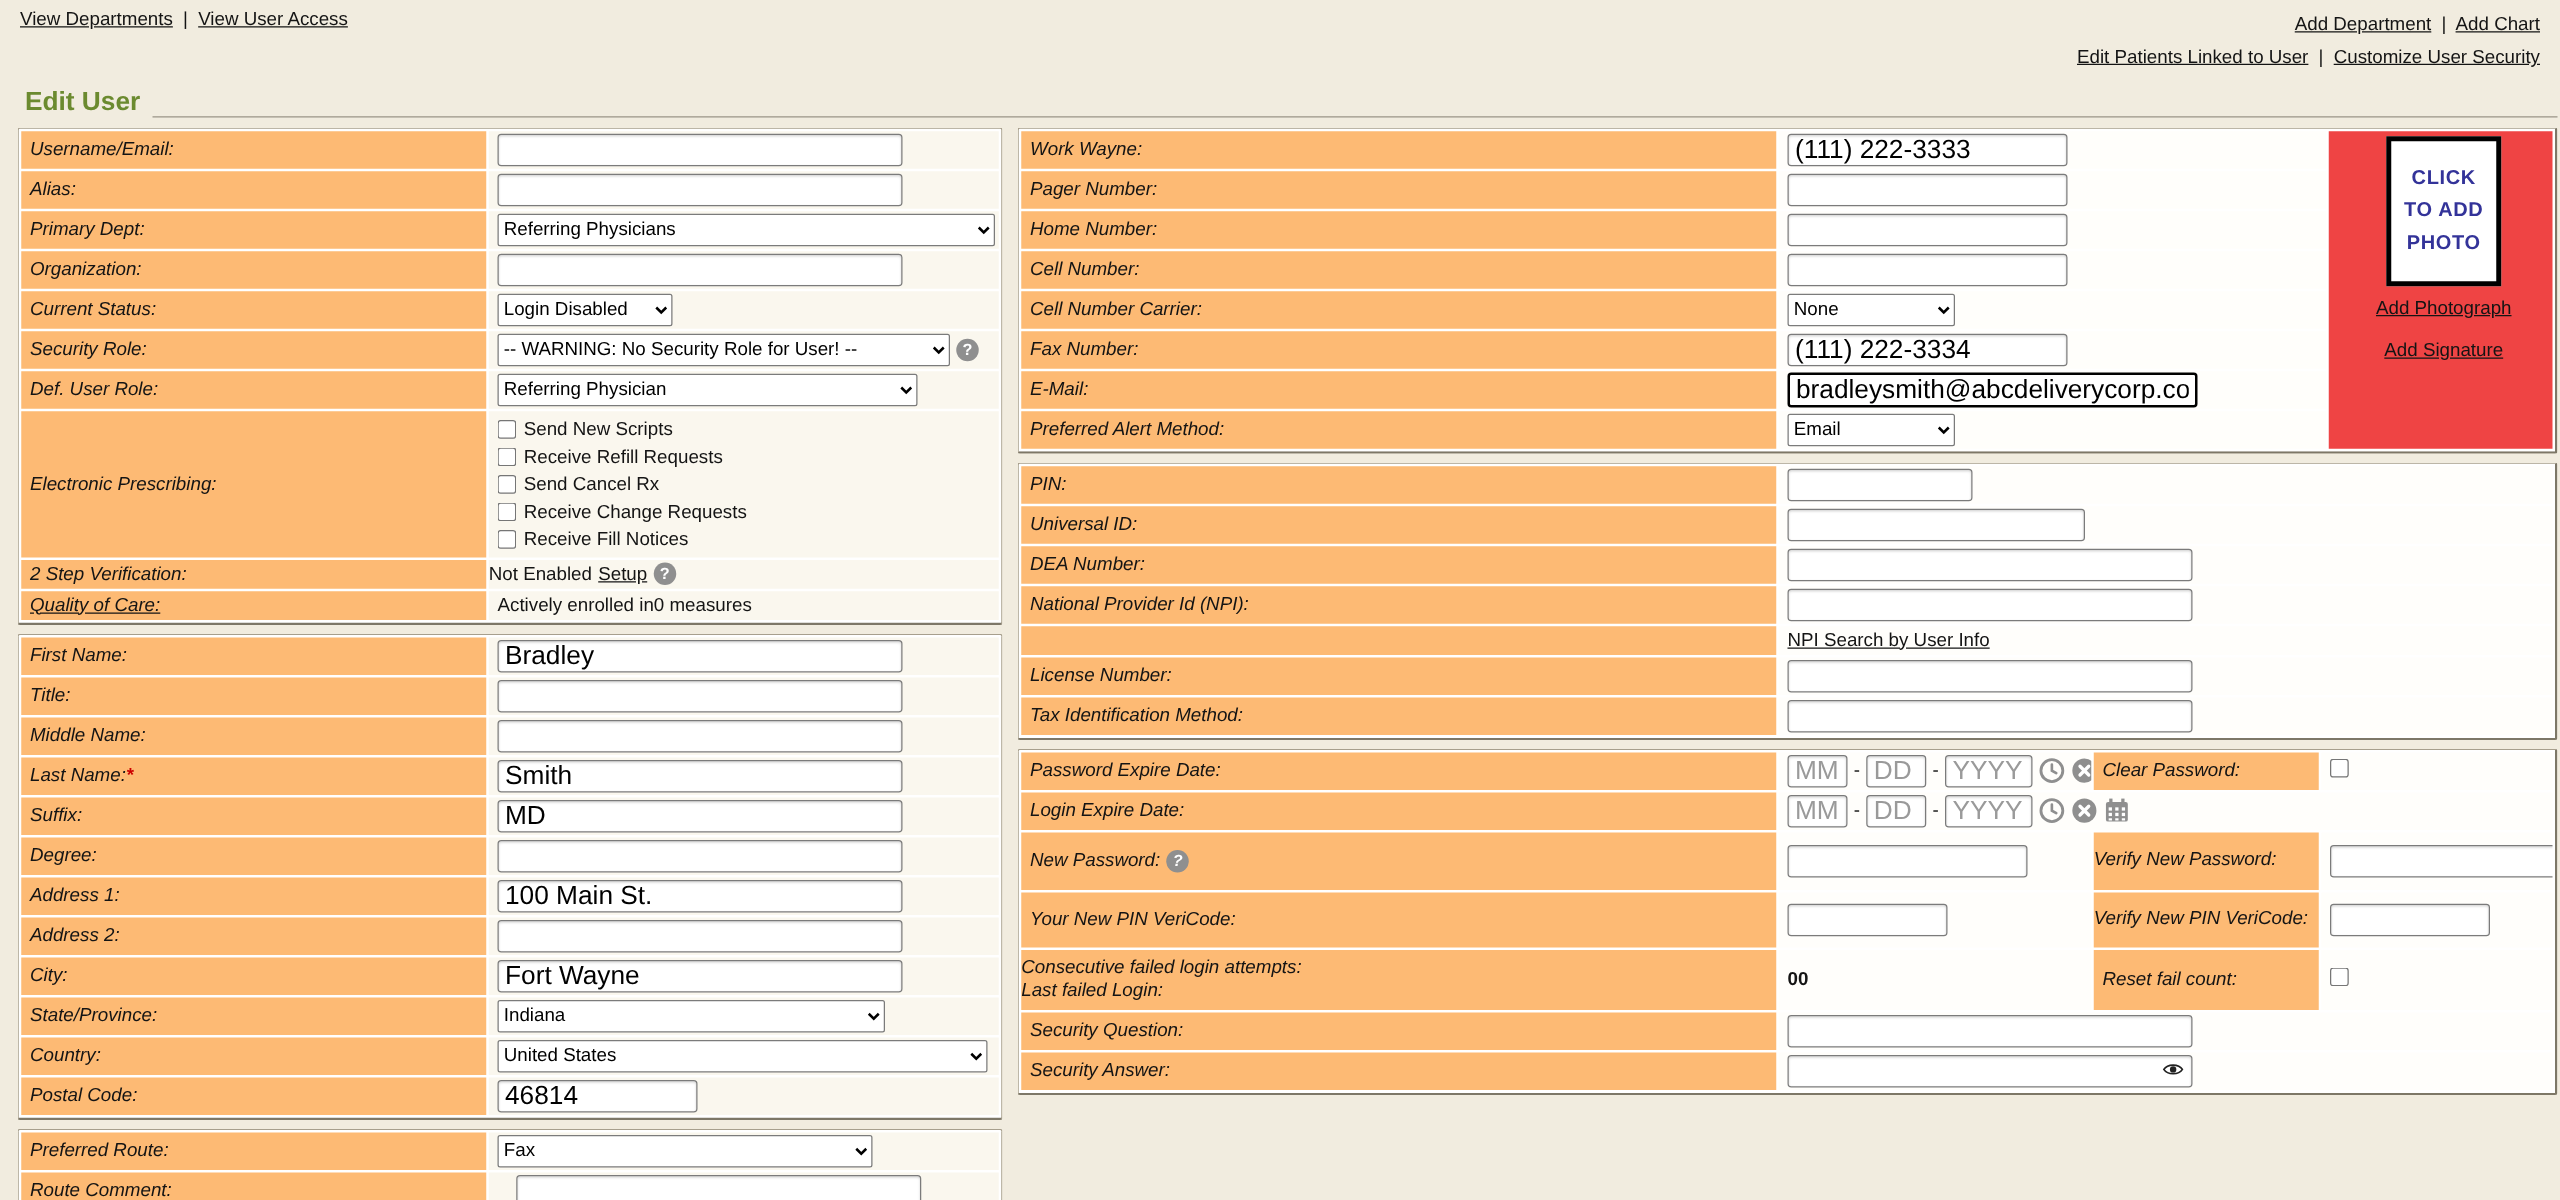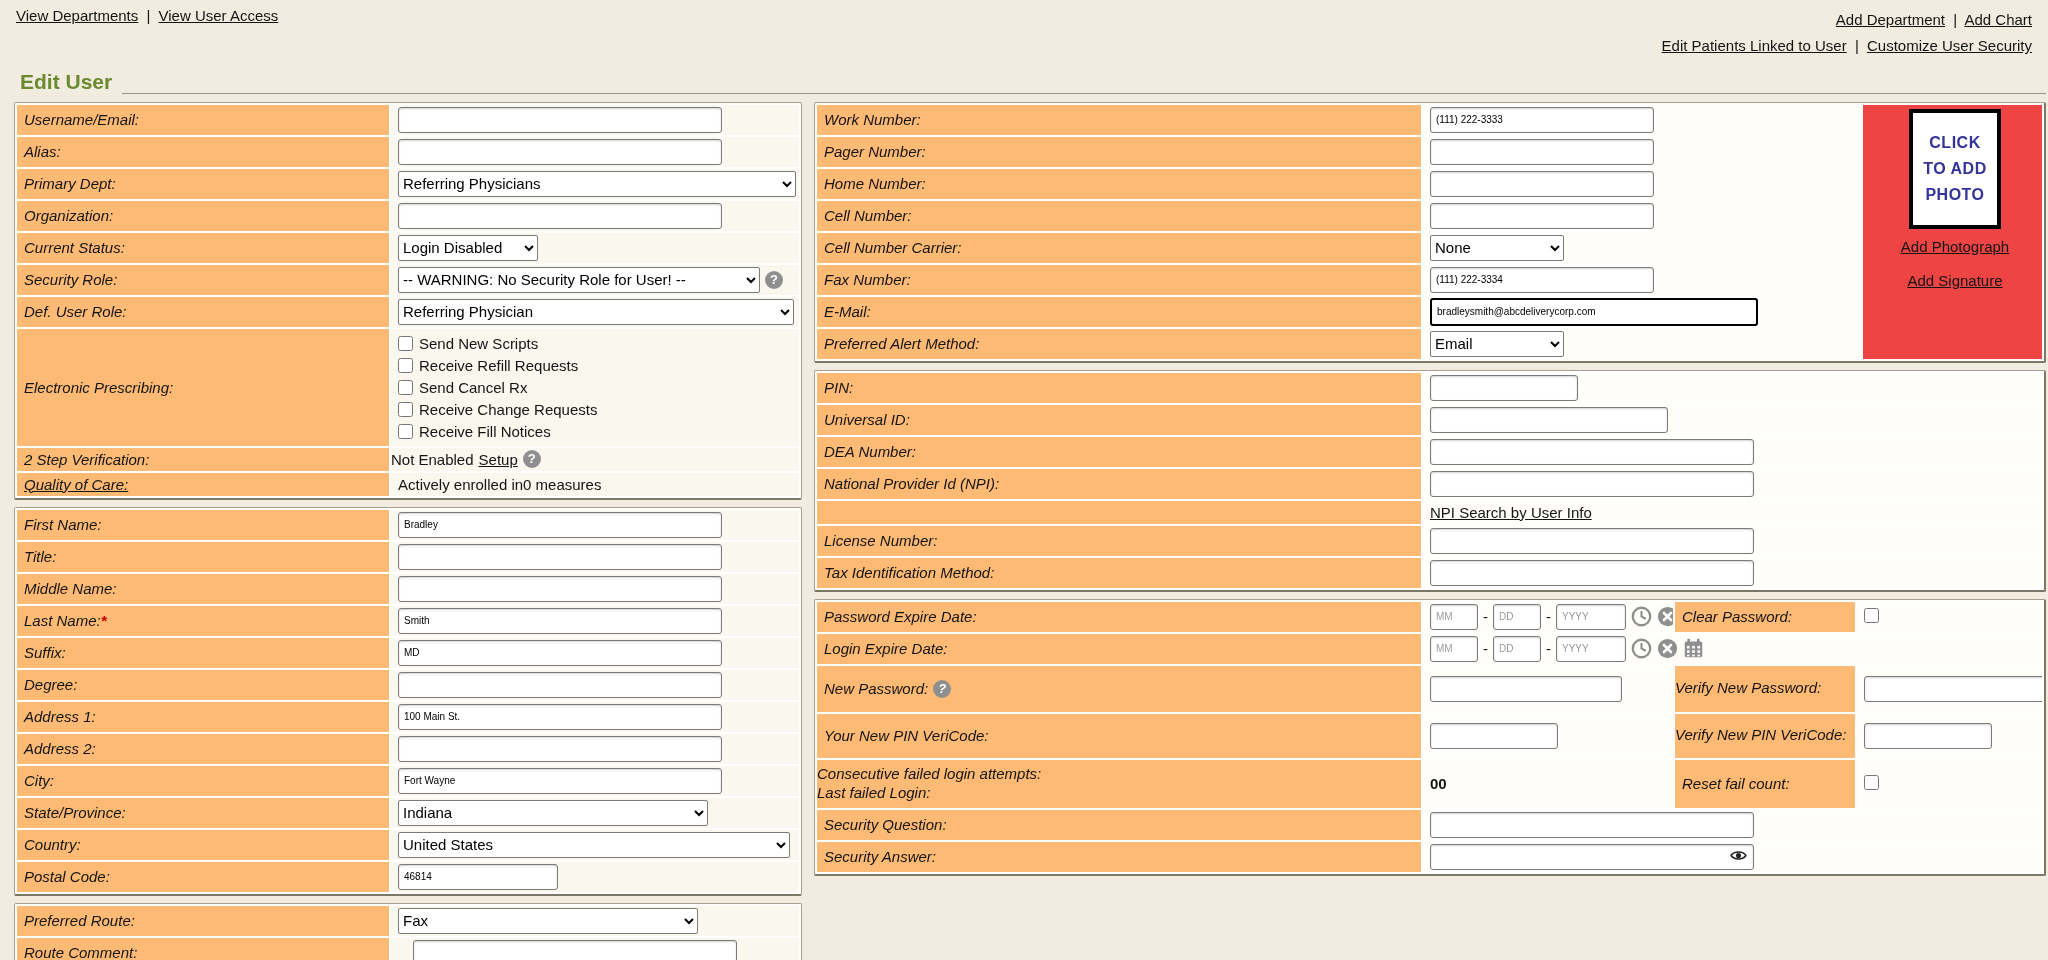--- a/index.html
+++ b/index.html
@@ -26,21 +26,21 @@
   table.dark-right{border-right:2px solid #7d7767;}
   td{padding:1px 7px;vertical-align:middle;font-size:15px;overflow:hidden;}
   td.lbl{background:#fdba74;height:28px;font-style:italic;}
   td.val{background:#faf7ee;}
   .col-right td.val{background:#fffefb;}
   tr.short td{height:21px;}
   td.photo-cell{background:#ef4444;vertical-align:top;padding-left:12px;}
   .inp{
     height:22px;border:1px solid #7b7b7b;border-radius:3px;background:#fff;
     box-shadow:inset 0 1px 2px rgba(0,0,0,.18);
-    font-family:"Liberation Sans","DejaVu Sans",sans-serif;font-size:10px;padding:1px 5px;color:#000;
+    font-family:"Liberation Sans","DejaVu Sans",sans-serif;font-size:21px;padding:1px 5px;color:#000;
   }
   .inp::placeholder{color:#9a9a9a;}
   .inp.focused{border:2px solid #000;box-shadow:none;}
   .sel{
     height:26px;border:1px solid #7b7b7b;border-radius:2px;background:#fff;
     font-family:"Liberation Sans","DejaVu Sans",sans-serif;font-size:15px;color:#000;
   }
   .cbstack{display:flex;flex-direction:column;gap:5px;padding:5px 0;}
   .cbrow{display:flex;align-items:center;gap:6px;}
   .cb{width:15px;height:15px;margin:0;}
@@ -129,21 +129,21 @@
         <td class="lbl">Security Role:</td>
         <td class="val">
           <span class="valflex">
             <select class="sel" style="width:362px"><option>-- WARNING: No Security Role for User! --</option></select>
             <span class="qicon">?</span>
           </span>
         </td>
       </tr>
       <tr>
         <td class="lbl">Def. User Role:</td>
-        <td class="val"><select class="sel" style="width:396px"><option>Referring Physician</option></select></td>
+        <td class="val"><select class="sel" style="width:336px"><option>Referring Physician</option></select></td>
       </tr>
       <tr>
         <td class="lbl">Electronic Prescribing:</td>
         <td class="val">
           <div class="cbstack">
             <label class="cbrow">
                   <input type="checkbox" class="cb" style="">
                   <span>Send New Scripts</span>
                 </label>
             <label class="cbrow">
@@ -262,21 +262,21 @@
   <div class="col-right">
 
     <table class="tbl dark-right">
       <colgroup>
           <col style="width:604px">
           <col style="width:438px">
           <col>
         </colgroup>
       <tbody>
           <tr>
-        <td class="lbl">Work Number:</td>
+        <td class="lbl">Work Wayne:</td>
         <td class="val"><input class="inp" style="width: 212px;" type="text" value="(111) 222-3333"></td>
         <td class="photo-cell" rowspan="8">
           <div class="photo-wrap">
             <div class="photo-box">
               <span>CLICK</span>
               <span>TO ADD</span>
               <span>PHOTO</span>
             </div>
             <a class="photo-link1">Add Photograph</a>
             <a class="photo-link2">Add Signature</a>

